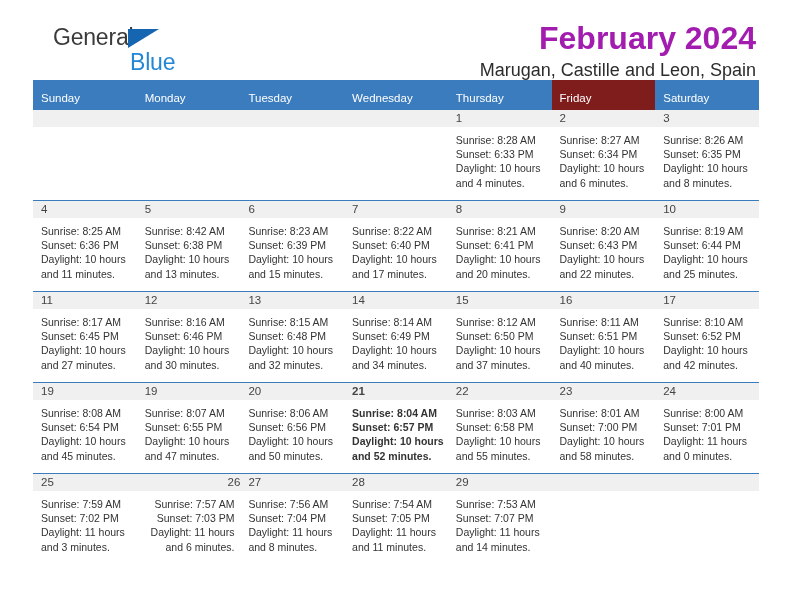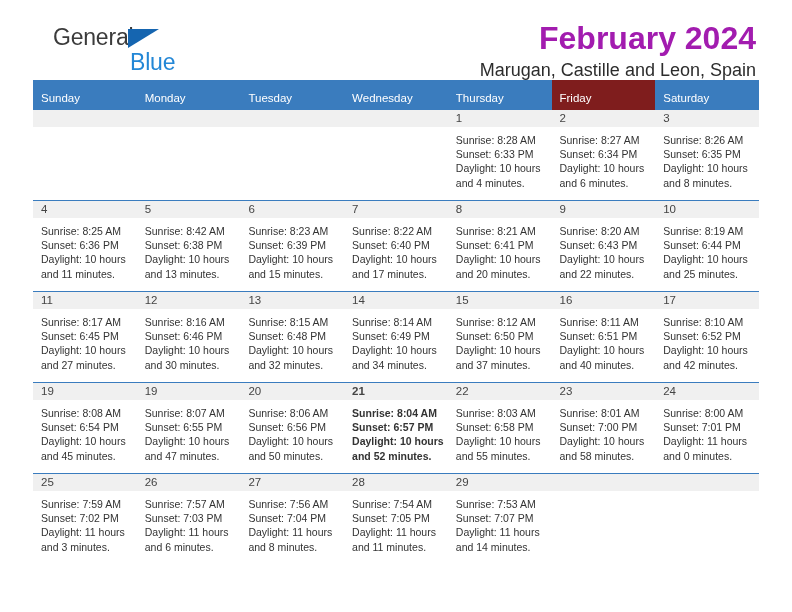--- a/index.html
+++ b/index.html
@@ -426,21 +426,21 @@
         <tr>
           <td style="border-top-color: rgb(58, 124, 190);">
             <div class="daynum-band">25</div>
             <div class="cell-body">
               <div>Sunrise: 7:59 AM</div>
               <div>Sunset: 7:02 PM</div>
               <div>Daylight: 11 hours</div>
               <div>and 3 minutes.</div>
             </div>
           </td>
-          <td style="border-top-color: rgb(58, 124, 190);">
+          <td style="border-top-color: rgb(58, 124, 190); text-align: right;">
             <div class="daynum-band">26</div>
             <div class="cell-body">
               <div>Sunrise: 7:57 AM</div>
               <div>Sunset: 7:03 PM</div>
               <div>Daylight: 11 hours</div>
               <div>and 6 minutes.</div>
             </div>
           </td>
           <td style="border-top-color: rgb(58, 124, 190);">
             <div class="daynum-band">27</div>

